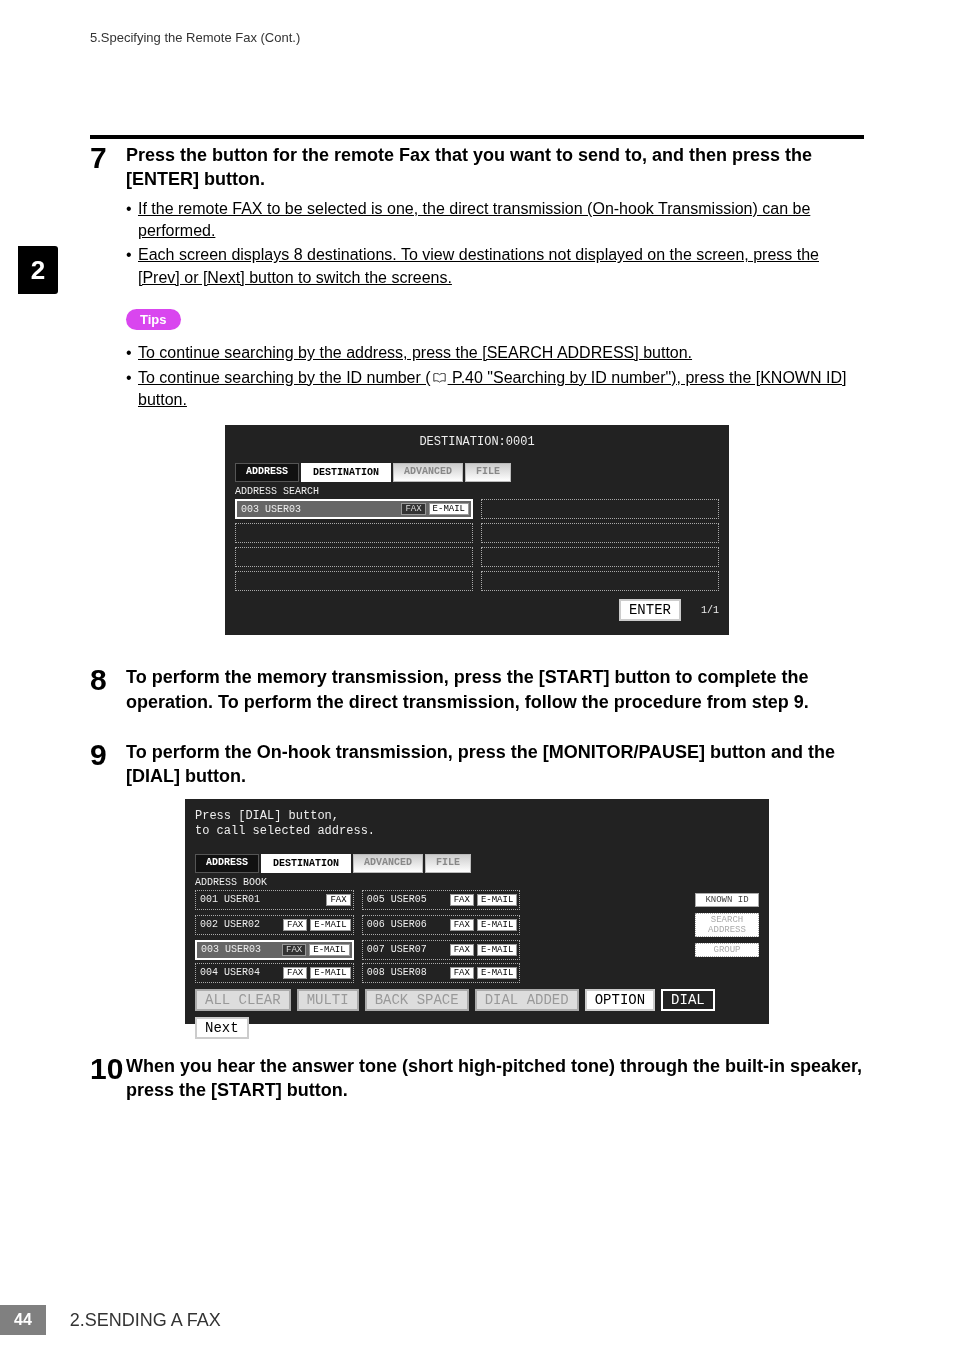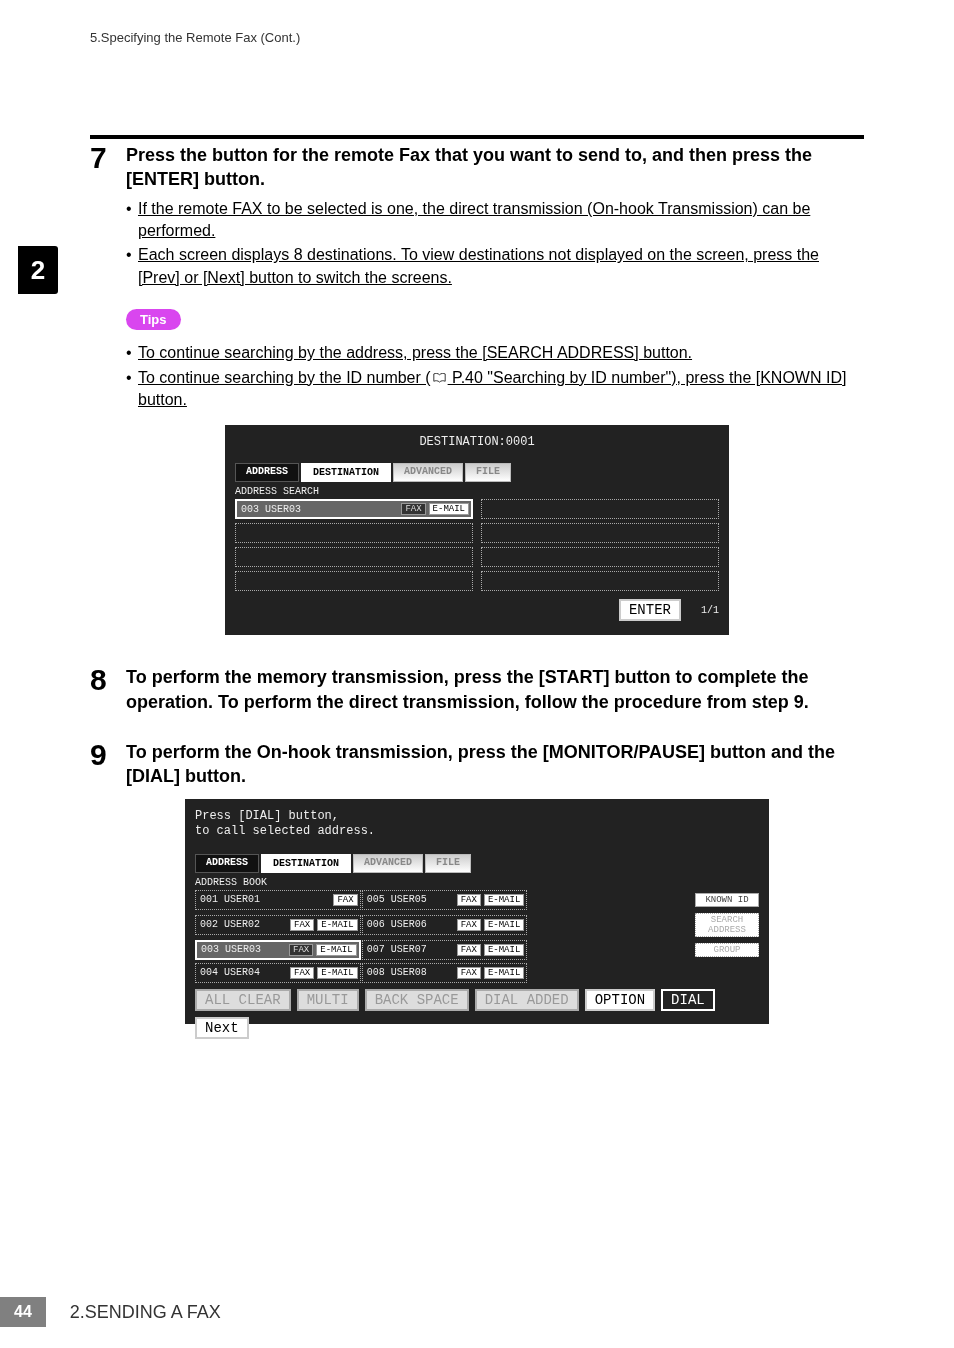--- a/index.html
+++ b/index.html
@@ -152,21 +152,21 @@
   }
   .grid {
     display: grid;
     grid-template-columns: 1fr 1fr;
     gap: 4px 8px;
     margin-bottom: 8px;
   }
   .grid3 {
     display: grid;
     grid-template-columns: 1fr 1fr 1fr auto;
-    gap: 3px 1px;
+    gap: 3px 8px;
     align-items: center;
   }
   .slot {
     border: 1px dotted #aaa;
     height: 20px;
     display: flex;
     align-items: center;
     font-family: "Courier New", monospace;
     font-size: 10px;
     color: #eee;
@@ -223,21 +223,21 @@
     background: #fff;
     border: 1px solid #aaa;
     padding: 1px 4px;
     color: #444;
     text-align: center;
     width: 64px;
   }
   .right-btn.dim { color:#aaa; border-style:dotted;}
   .footer {
     position: absolute;
-    bottom: 21px;
+    bottom: 13px;
     left: 0;
     display: flex;
     align-items: center;
   }
   .footer-pagenum {
     background: #808080;
     color: #fff;
     font-weight: bold;
     font-size: 16px;
     padding: 6px 14px;
@@ -384,18 +384,22 @@
       <div class="btn dimb">BACK SPACE</div>
       <div class="btn dimb">DIAL ADDED</div>
       <div class="btn">OPTION</div>
       <div class="btn darkb">DIAL</div>
       <div style="flex:1"></div>
       <div class="btn">Next</div>
     </div>
   </div>
 
   
+  <div class="step">
+    <div class="step-num">10</div>
+    <div class="step-title">When you hear the answer tone (short high-pitched tone) through the built-in speaker, press the [START] button.</div>
+  </div>
 </div>
 
 <div class="footer">
   <div class="footer-pagenum">44</div>
   <div class="footer-text">2.SENDING A FAX</div>
 </div>
 
 </body></html>

